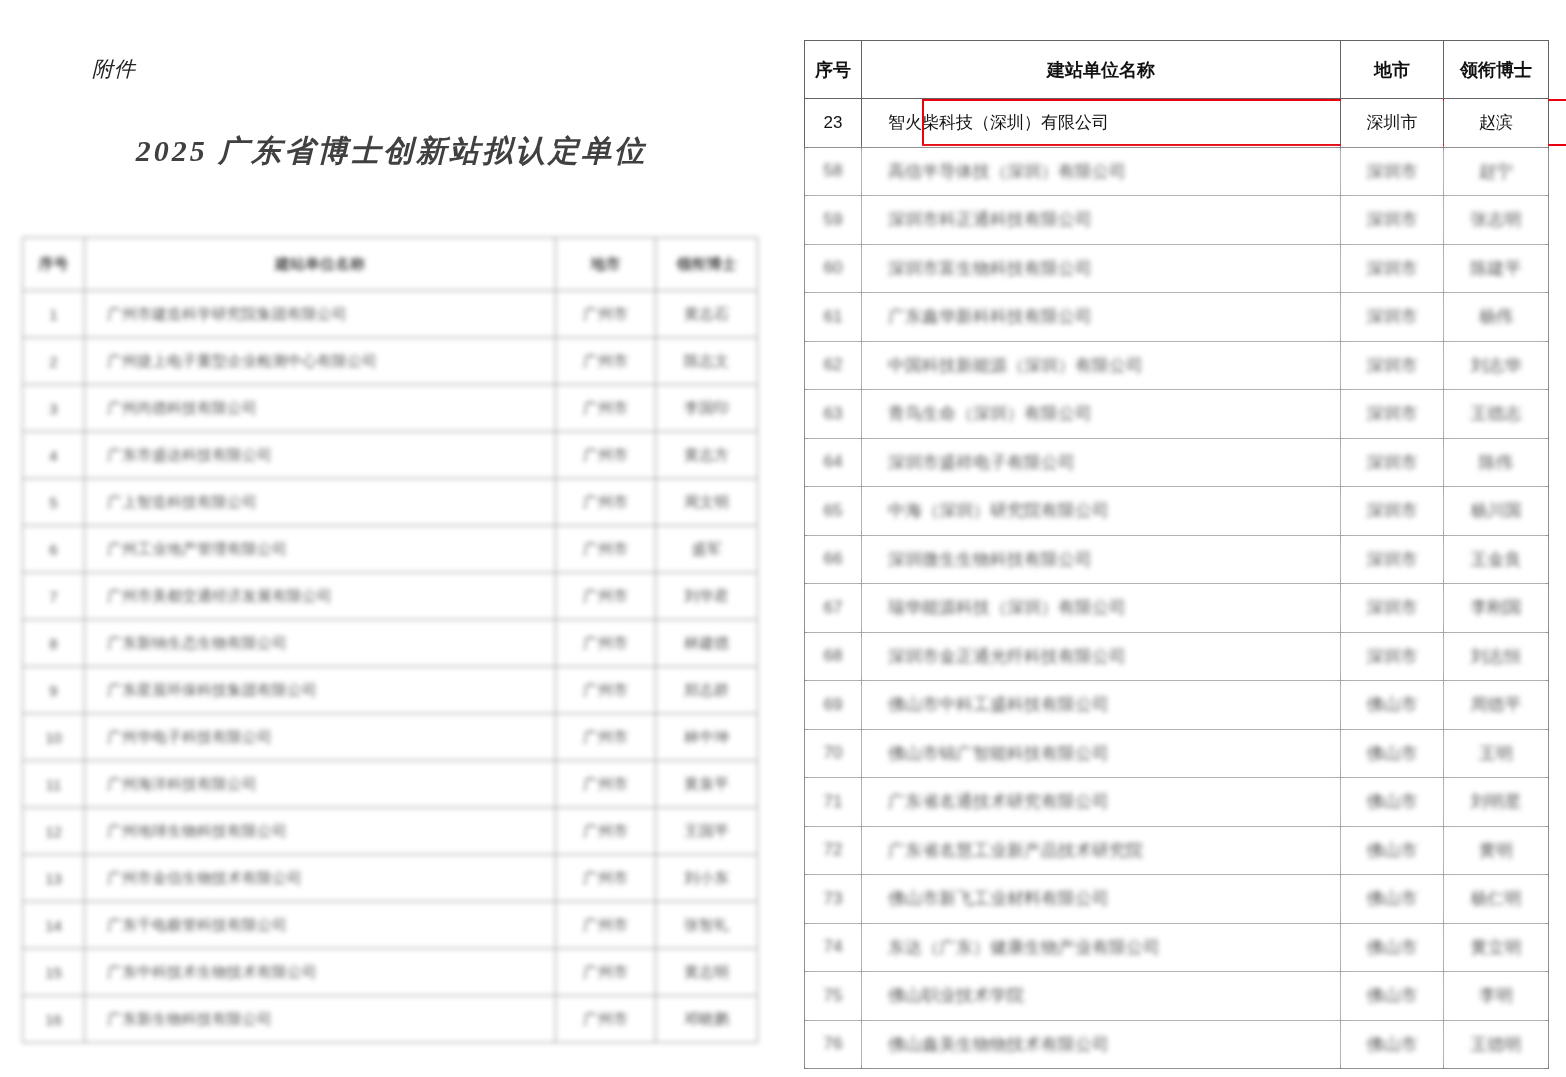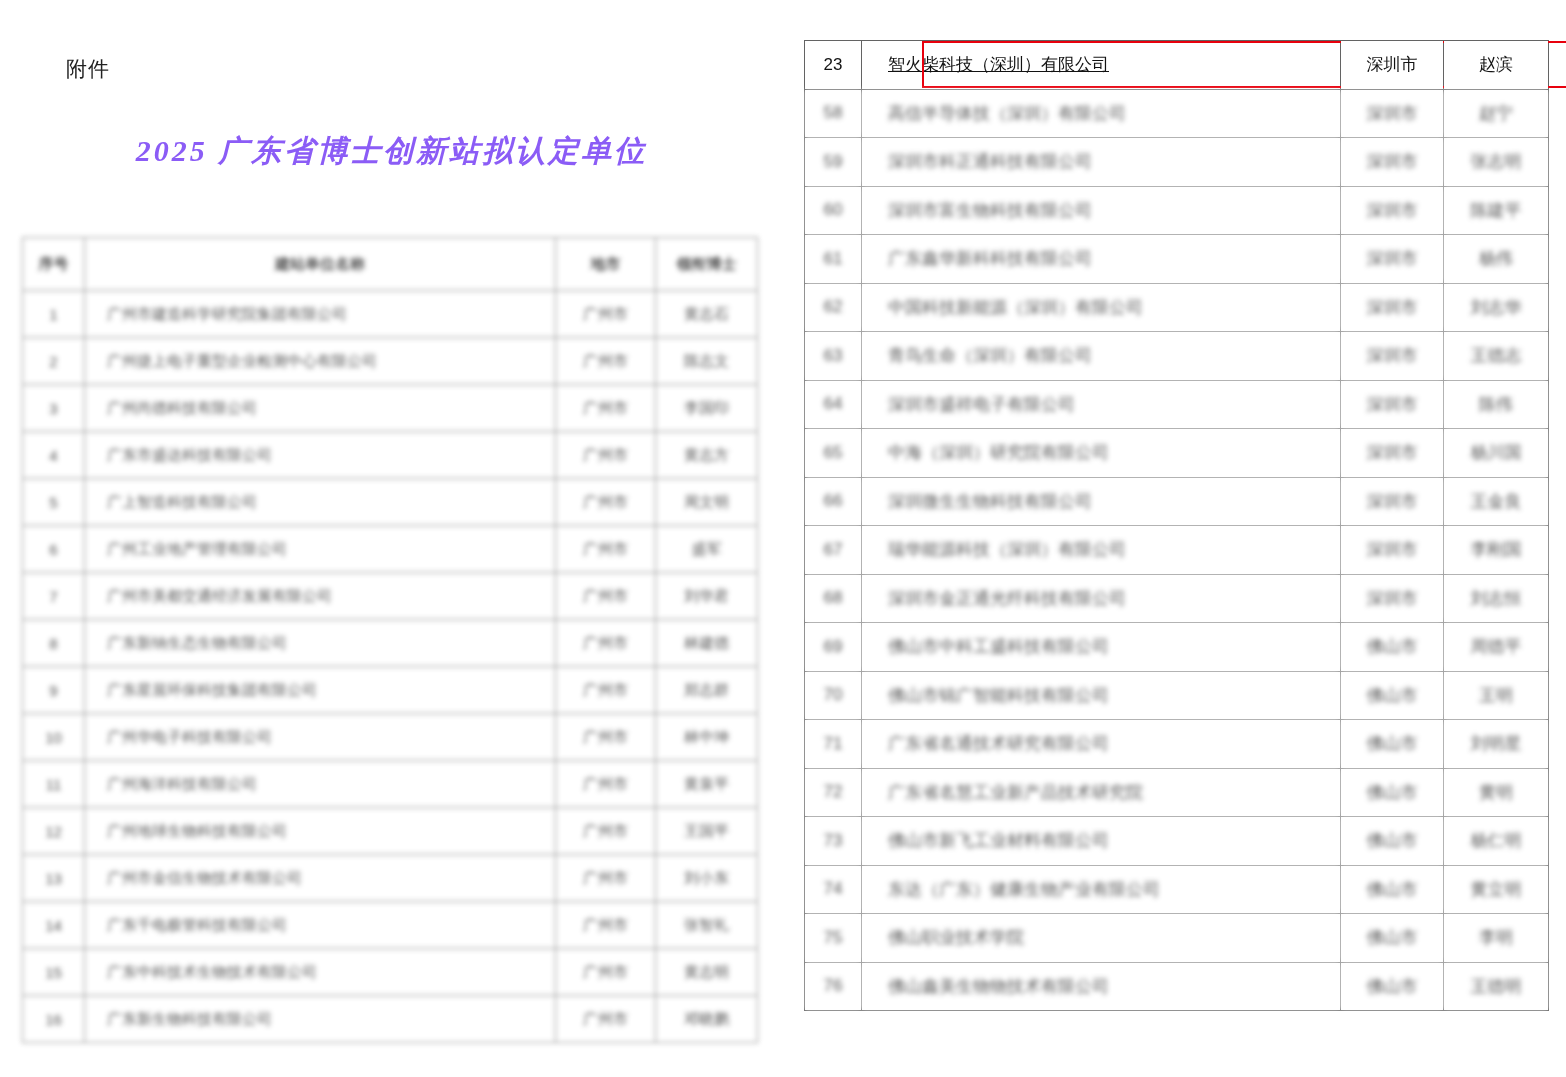--- a/index.html
+++ b/index.html
@@ -19,39 +19,40 @@
   
   #left-page {
     position: absolute;
     left: 0;
     top: 0;
     width: 783px;
     height: 1077px;
   }
   #attachment-label {
     position: absolute;
-    left: 66px;
+    left: 92px;
     top: 55px;
     font-size: 21px;
     letter-spacing: 1px;
     color: #222;
+    font-style: italic;
   }
   #doc-title {
     position: absolute;
     left: 0;
     top: 128px;
     width: 783px;
     text-align: center;
     font-family: "Liberation Serif", serif;
     font-size: 30px;
     font-weight: 700;
     font-style: italic;
     line-height: 1.55;
     letter-spacing: 3px;
-    color: #8b5cf6;
+    color: #404040;
     filter: blur(0.35px);
   }
   #doc-title .line2 { display: block; }
 
   
   #left-table-wrap {
     position: absolute;
     left: 22px;
     top: 237px;
     width: 736px;
@@ -138,21 +139,21 @@
   #highlight-box {
     position: absolute;
     left: 60px;
     top: 0;
     width: 685px;
     height: 47px;
     border: 2.5px solid #e8000d;
     box-sizing: border-box;
     pointer-events: none;
   }
-  .hl-wrap { position: relative; text-decoration: underline; }
+  .hl-wrap { position: relative; }
 </style>
 </head>
 <body>
 
 <div id="left-page">
 
   <div id="attachment-label">附件</div>
 
   <div id="doc-title">
     <span>2025 广东省博士创新站拟认定单位</span>
@@ -279,20 +280,26 @@
 <div id="right-page">
   <div id="right-table-wrap">
     <table id="right-table">
       <colgroup>
         <col class="rcol-seq">
           <col>
           <col class="rcol-city">
           <col class="rcol-dr">
       </colgroup>
       <tbody id="right-tbody">
+        <tr class="header">
+          <td>序号</td>
+          <td>建站单位名称</td>
+          <td>地市</td>
+          <td>领衔博士</td>
+        </tr>
       <tr class="highlight">
             <td>23</td>
             <td class="name-cell hl-wrap">智火柴科技（深圳）有限公司<span id="highlight-box" style="border-color: rgb(232, 0, 13);"></span></td>
             <td>深圳市</td>
             <td>赵滨</td>
           </tr>
           <tr class="blurred">
             <td>58</td>
             <td class="name-cell">高信半导体技（深圳）有限公司</td>
             <td>深圳市</td>

